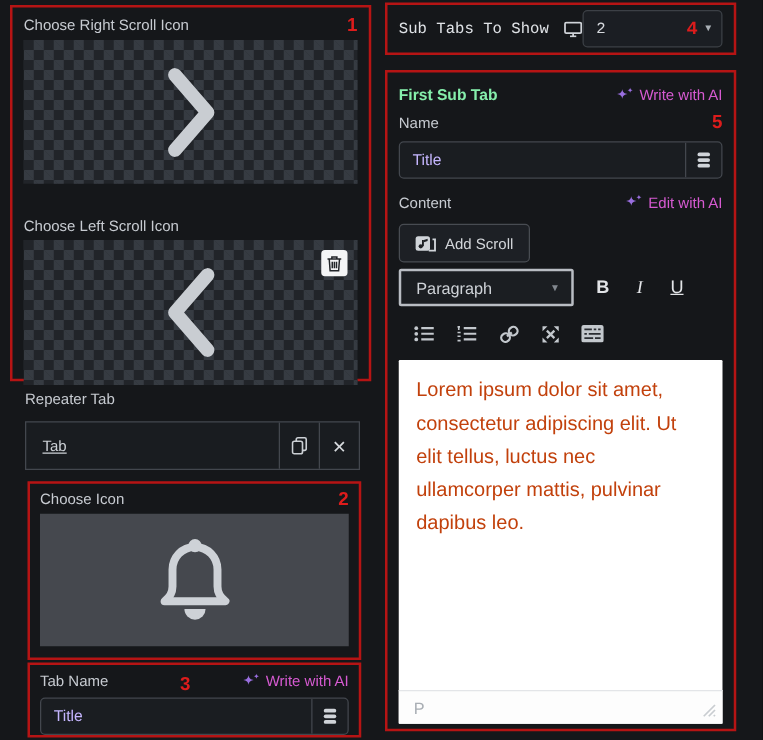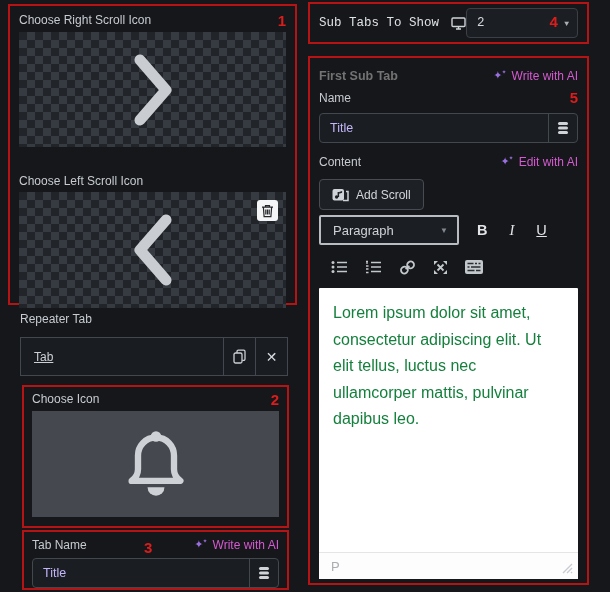--- a/index.html
+++ b/index.html
@@ -67,21 +67,21 @@
   .fmt-select {
     display:flex; align-items:center; width:140px; height:30px; padding:0 9px 0 12px;
     background:#1b1e22; border:2px solid #b9bdc3; border-radius:2px;
     color:#cfd3d8; font-size:13px; cursor:pointer;
   }
   .biu { font-size:14.5px; color:#e2e4e7; background:none; border:none; cursor:pointer; }
   .editor {
     margin-top:9px; background:#ffffff; height:291px; position:relative; border-radius:1px;
   }
   .editor-body {
-    padding:12px 14px; font-size:16px; line-height:26.5px; color:#15803d;
+    padding:12px 14px; font-size:16px; line-height:26.5px; color:#c2410c;
   }
   .editor-status {
     position:absolute; left:0; right:0; bottom:0; height:27px; background:#fdfdfd;
     border-top:1px solid #e3e5e8; display:flex; align-items:center; padding:0 12px;
     color:#a9aeb4; font-size:13px;
   }
   .resize-grip { position:absolute; right:5px; bottom:5px; }
   svg { display:block; }
 </style>
 </head>
@@ -189,21 +189,21 @@
     <div class="fake-select" style="margin-left:auto; width:112px;">
       <span>2</span>
       <span class="num" style="margin-left:auto;">4</span>
       <span class="caret">▼</span>
     </div>
   </section>
 
   <section class="redbox" style="left:308px; top:56px; width:281px; height:529px; padding:0 9px;">
 
     <div style="display:flex; align-items:center; margin-top:11px;">
-      <span style="font-size:12.5px; font-weight:bold; color:#737373;">First Sub Tab</span>
+      <span style="font-size:12.5px; font-weight:bold; color:#86efac;">First Sub Tab</span>
       <span class="ai-link" style="margin-left:auto;">
         <span class="ai-star">✦<span class="mini">✦</span></span>
         <span>Write with AI</span>
       </span>
     </div>
 
     <div style="display:flex; align-items:center; margin-top:7px;">
       <span class="lbl">Name</span>
       <span class="num" style="margin-left:auto;">5</span>
     </div>

